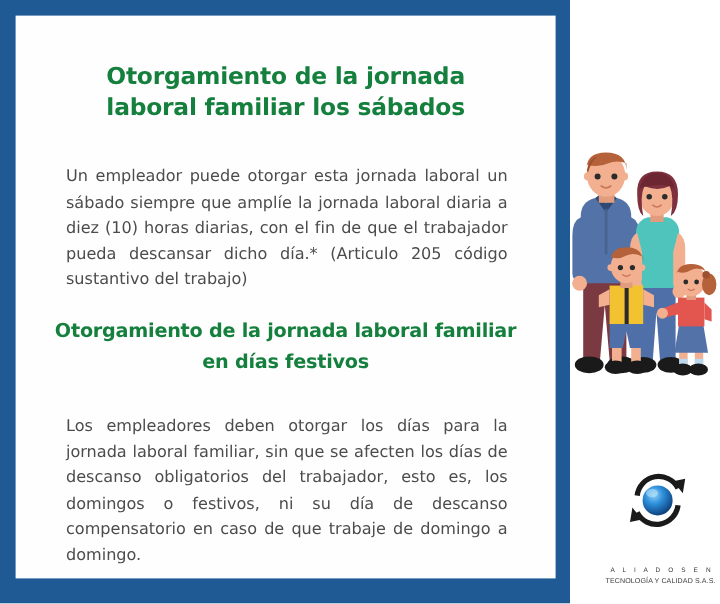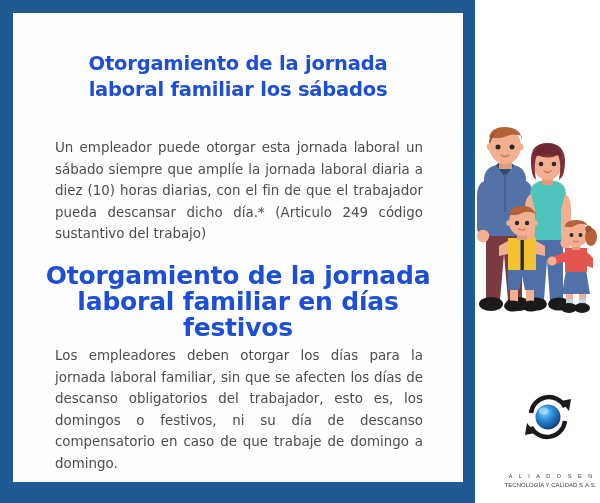--- a/index.html
+++ b/index.html
@@ -47,40 +47,40 @@
     position: absolute;
     left: 29px;
     top: 0;
     width: 392px;
     height: 469px;
   }
 
   .heading {
     font-family: "DejaVu Sans", sans-serif;
     font-weight: bold;
-    color: #1d4ed8;
+    color: #15803d;
     text-align: center;
     letter-spacing: -0.2px;
   }
 
   #heading-1 {
     position: absolute;
     left: 14px;
     top: 38px;
     width: 364px;
     font-size: 19.5px;
     line-height: 26px;
   }
 
   #heading-2 {
     position: absolute;
     left: 0px;
     top: 250px;
     width: 392px;
-    font-size: 25px;
+    font-size: 16px;
     line-height: 26px;
   }
 
   .body-text {
     font-family: "DejaVu Sans", sans-serif;
     color: #4C4C4C;
     font-size: 13.4px;
     line-height: 21.5px;
     text-align: justify;
     text-justify: inter-word;
@@ -157,21 +157,21 @@
 
 <div id="poster">
 
   <div class="frame-blue"></div>
 
   <div class="card">
     <div class="card-inner">
 
       <div class="heading" id="heading-1">Otorgamiento de la jornada laboral familiar los sábados</div>
 
-      <div class="body-text" id="para-1">Un empleador puede otorgar esta jornada laboral un sábado siempre que amplíe la jornada laboral diaria a diez (10) horas diarias, con el fin de que el trabajador pueda descansar dicho día.* (Articulo 249 código sustantivo del trabajo)</div>
+      <div class="body-text" id="para-1">Un empleador puede otorgar esta jornada laboral un sábado siempre que amplíe la jornada laboral diaria a diez (10) horas diarias, con el fin de que el trabajador pueda descansar dicho día.* (Articulo 205 código sustantivo del trabajo)</div>
 
       <div class="heading" id="heading-2">Otorgamiento de la jornada laboral familiar en días festivos</div>
 
       <div class="body-text" id="para-2">Los empleadores deben otorgar los días para la jornada laboral familiar, sin que se afecten los días de descanso obligatorios del trabajador, esto es, los domingos o festivos, ni su día de descanso compensatorio en caso de que trabaje de domingo a domingo.</div>
 
     </div>
   </div>
 
   <div id="family-illustration">
     <svg width="126" height="198" viewBox="0 0 126 198" xmlns="http://www.w3.org/2000/svg">

